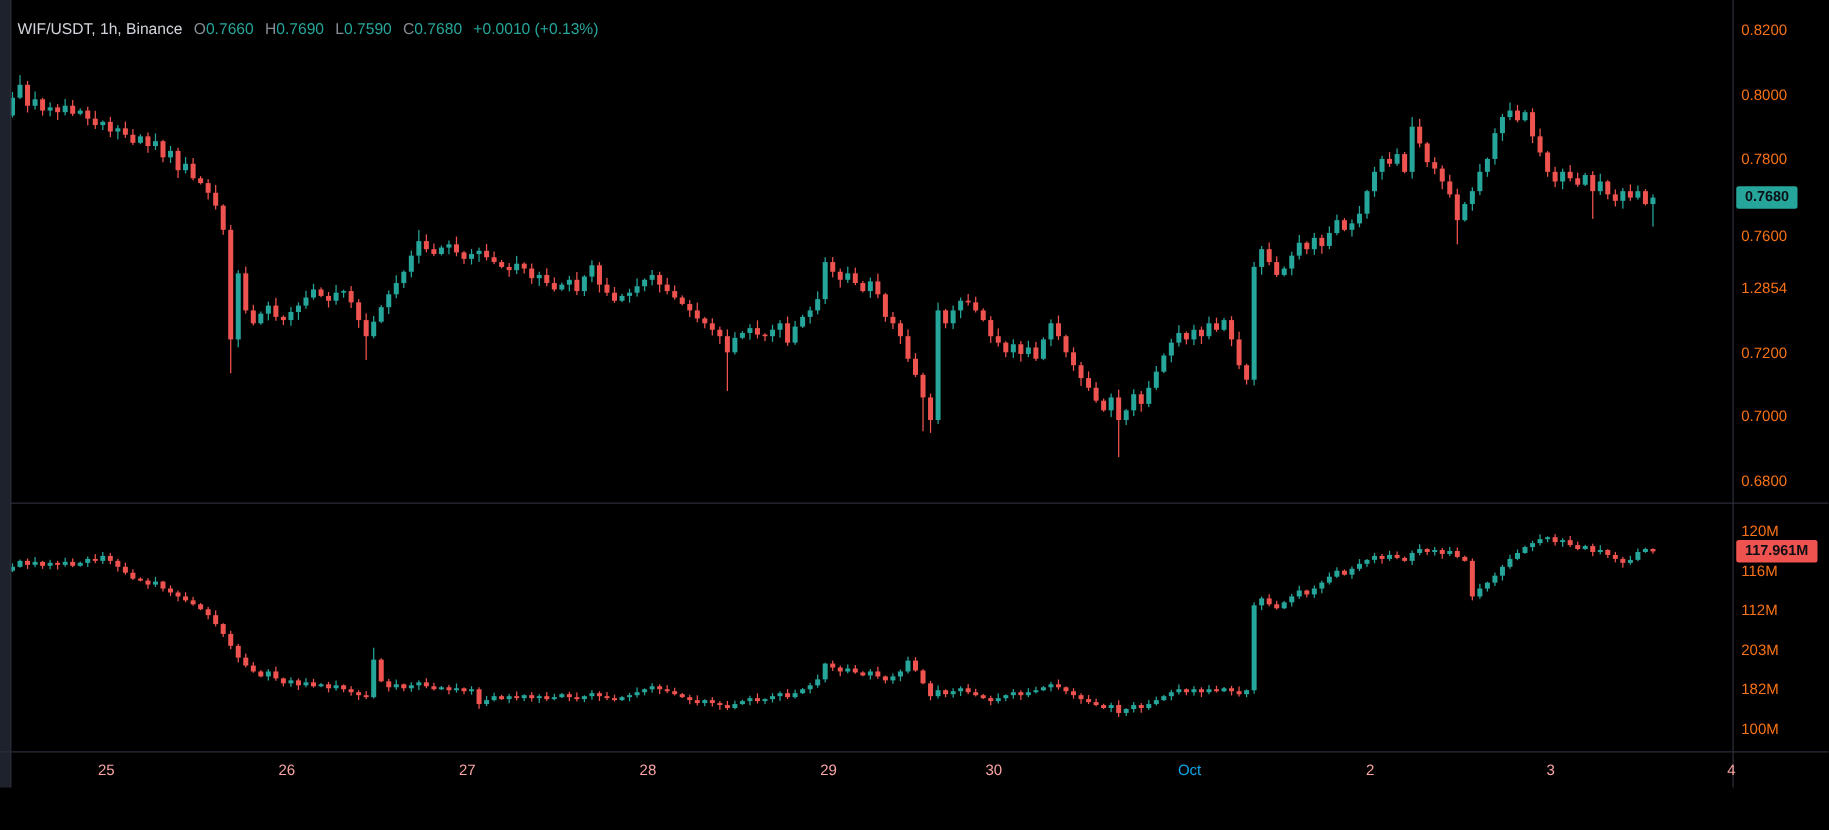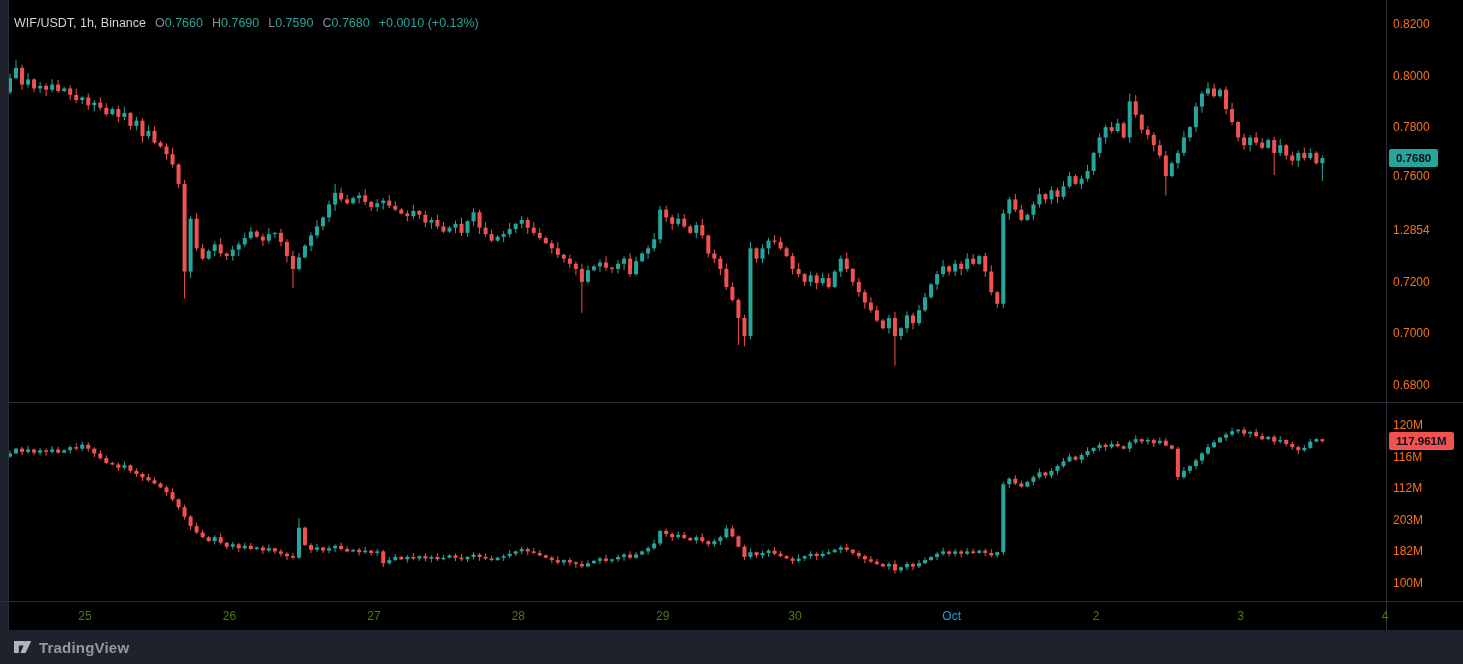--- a/index.html
+++ b/index.html
@@ -15,21 +15,21 @@
   .legend .up{color:#26a69a;}
   .legend .chg{margin-left:9px;color:#26a69a;}
   .legend .oival{margin-left:10px;color:#ef5350;}
   .axis{position:absolute;left:1387px;top:0;width:76px;height:630px;z-index:4;}
   .axis-label{position:absolute;left:6px;font-size:12px;color:#f97316;line-height:14px;}
   .badge{position:absolute;left:2px;height:18px;line-height:18px;padding:0 7px;border-radius:2px;
          font-size:11.5px;font-weight:bold;color:#0c0e15;z-index:6;}
   .badge-up{background:#26a69a;}
   .badge-dn{background:#ef5350;}
   .time-axis{position:absolute;left:0;top:601px;width:1463px;height:29px;border-top:1px solid #2a2e39;z-index:4;}
-  .time-label{position:absolute;top:7px;transform:translateX(-50%);font-size:12px;color:#4d7c0f;}
+  .time-label{position:absolute;top:7px;transform:translateX(-50%);font-size:12px;color:#fca5a5;}
   .footer{position:absolute;left:0;top:630px;width:1463px;height:34px;background:#1e222d;
           display:flex;align-items:center;z-index:7;}
   .footer .logo{margin-left:13px;display:inline-flex;}
   .footer .brand{margin-left:7px;font-size:15px;font-weight:bold;color:#9598a1;letter-spacing:0.2px;}
 </style>
 </head>
 <body>
 
 <div class="app">
 
@@ -920,21 +920,21 @@
     <span>WIF/USDT, 1h, Binance</span><span class="pair"><span class="lt">O</span><span class="up">0.7660</span></span><span class="pair"><span class="lt">H</span><span class="up">0.7690</span></span><span class="pair"><span class="lt">L</span><span class="up">0.7590</span></span><span class="pair"><span class="lt">C</span><span class="up">0.7680</span></span><span class="chg">+0.0010 (+0.13%)</span>
   </div>
 
 
   <div class="axis" id="right-axis">
     <div class="badge badge-up" id="price-badge" style="top: 149.086px;">0.7680</div>
     <div class="badge badge-dn" id="oi-badge" style="top: 432.108px;">117.961M</div>
   <span class="axis-label" style="top: 17px;">0.8200</span>
       <span class="axis-label" style="top: 68.5714px;">0.8000</span>
       <span class="axis-label" style="top: 120.143px;">0.7800</span>
-      <span class="axis-label" style="top: 169px;">0.7600</span>
+      <span class="axis-label" style="top: 182px;">0.7600</span>
       <span class="axis-label" style="top: 223.286px;">1.2854</span>
       <span class="axis-label" style="top: 274.857px;">0.7200</span>
       <span class="axis-label" style="top: 326.429px;">0.7000</span>
       <span class="axis-label" style="top: 378px;">0.6800</span>
       <span class="axis-label" style="top: 418px;">120M</span>
       <span class="axis-label" style="top: 449.6px;">116M</span>
       <span class="axis-label" style="top: 481.2px;">112M</span>
       <span class="axis-label" style="top: 512.8px;">203M</span>
       <span class="axis-label" style="top: 544.4px;">182M</span>
       <span class="axis-label" style="top: 576px;">100M</span>
@@ -946,23 +946,14 @@
       <span class="time-label" style="left: 373.9px;">27</span>
       <span class="time-label" style="left: 518.35px;">28</span>
       <span class="time-label" style="left: 662.8px;">29</span>
       <span class="time-label" style="left: 795px;">30</span>
       <span class="time-label" style="left: 951.7px; color: #0ea5e9;">Oct</span>
       <span class="time-label" style="left: 1096.15px;">2</span>
       <span class="time-label" style="left: 1240.6px;">3</span>
       <span class="time-label" style="left: 1385.05px;">4</span>
     </div>
 
-  <div class="footer">
-    <span class="logo">
-      <svg width="19" height="16" viewBox="0 0 19 16">
-        <path d="M1 2 h11 v4.6 h-6.2 v7.4 h-4.8 z" fill="#b2b5be"></path>
-        <path d="M12.6 2 h5.6 l-5.6 12 h-5.2 z" fill="#b2b5be"></path>
-      </svg>
-    </span>
-    <span class="brand">TradingView</span>
-  </div>
 
 </div>
 
 </body></html>

